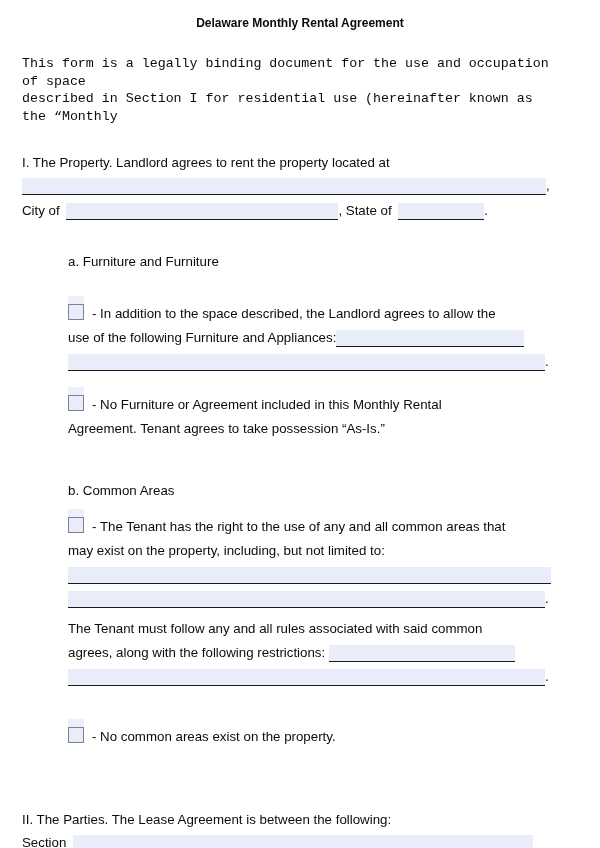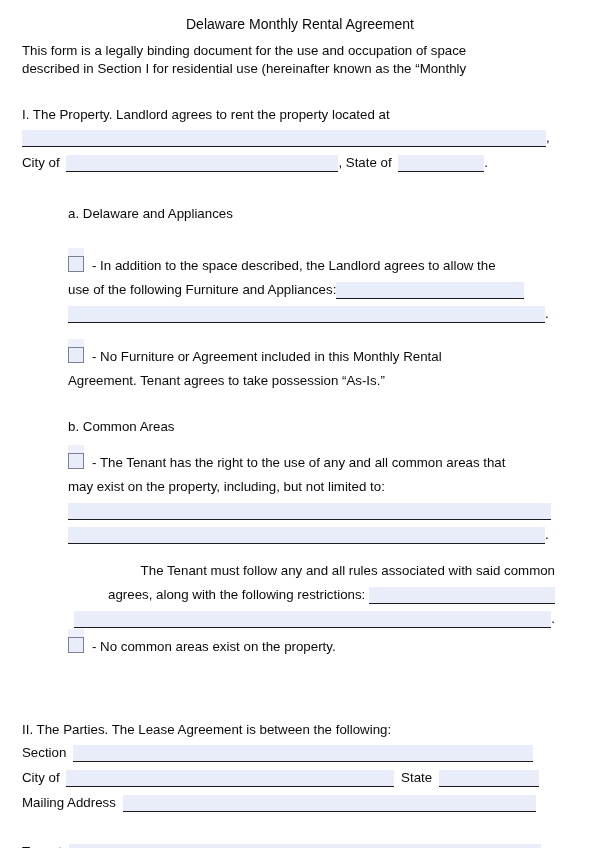--- a/index.html
+++ b/index.html
@@ -6,23 +6,23 @@
   .page{
     width:600px;height:848px;box-sizing:border-box;
     padding:16px 45px 0 22px;
     background:#ffffff;
     font-family:"Liberation Sans", sans-serif;
     font-size:13.3px;color:#0b0b0b;
     overflow:hidden;
   }
   .title{
     margin:0 -45px 0 -22px;width:600px;
-    text-align:center;font-weight:normal;font-size:14px;
+    text-align:center;font-weight:bold;font-size:12px;
   }
-  .intro{margin-top:10px;line-height:17.5px;}
+  .intro{margin-top:25px;line-height:17.5px;font-family:Liberation Mono, monospace;}
   b{font-weight:normal;}
   .sec1-head{margin-top:29px;line-height:17px;}
   .row{line-height:25px;white-space:nowrap;}
   .field{
     display:inline-block;
     background:#e9ecf9;
     border-bottom:1px solid #1c1c1c;
     height:16px;
     vertical-align:-5px;
   }
@@ -63,54 +63,54 @@
 
   <div class="row">
     <span>City of</span>
     <span class="field ml3" style="width:272px;"></span><span>, State of</span>
     <span class="field ml3" style="width:86px;"></span><span>.</span>
   </div>
 
   <div class="indent">
     <div class="sub-head" style="margin-top:31px;">
       <span class="letter">a.</span>
-      <b>Delaware and Appliances</b>
+      <b>Furniture and Furniture</b>
     </div>
 
     <div class="cb-para" style="margin-top:33px;">
       <span class="checkbox"></span><span>- In addition to the space described, the Landlord agrees to allow the</span><br>
       <span>use of the following Furniture and Appliances:</span><span class="field" style="width:188px;"></span><br>
       <span class="field" style="width:477px;"></span><span>.</span>
     </div>
 
     <div class="cb-para" style="margin-top:19px;">
       <span class="checkbox"></span><span>- No Furniture or Agreement included in this Monthly Rental</span><br>
       <span>Agreement. Tenant agrees to take possession “As-Is.”</span>
     </div>
 
-    <div class="sub-head" style="margin-top:26px;">
+    <div class="sub-head" style="margin-top:42px;">
       <span class="letter">b.</span>
       <b>Common Areas</b>
     </div>
 
     <div class="cb-para" style="margin-top:17px;">
       <span class="checkbox"></span><span>- The Tenant has the right to the use of any and all common areas that</span><br>
       <span>may exist on the property, including, but not limited to:</span><br>
       <span class="field" style="width:483px;"></span><br>
       <span class="field" style="width:477px;"></span><span>.</span>
     </div>
 
-    <div class="cb-para" style="margin-top:12px;text-align:right;">
+    <div class="cb-para" style="margin-top:6px;">
       <span>The Tenant must follow any and all rules associated with said common</span><br>
       <span>agrees, along with the following restrictions:</span>
       <span class="field" style="width:186px;"></span><br>
       <span class="field" style="width:477px;"></span><span>.</span>
     </div>
 
-    <div class="cb-para" style="margin-top:4px;">
+    <div class="cb-para" style="margin-top:36px;">
       <span class="checkbox"></span><span>- No common areas exist on the property.</span>
     </div>
   </div>
 
   <div class="sec1-head" style="margin-top:62px;">
     <span>II.</span>
     <b>The Parties</b><span>. The Lease Agreement is between the following:</span>
   </div>
 
   <div class="row" style="margin-top:2px;">

